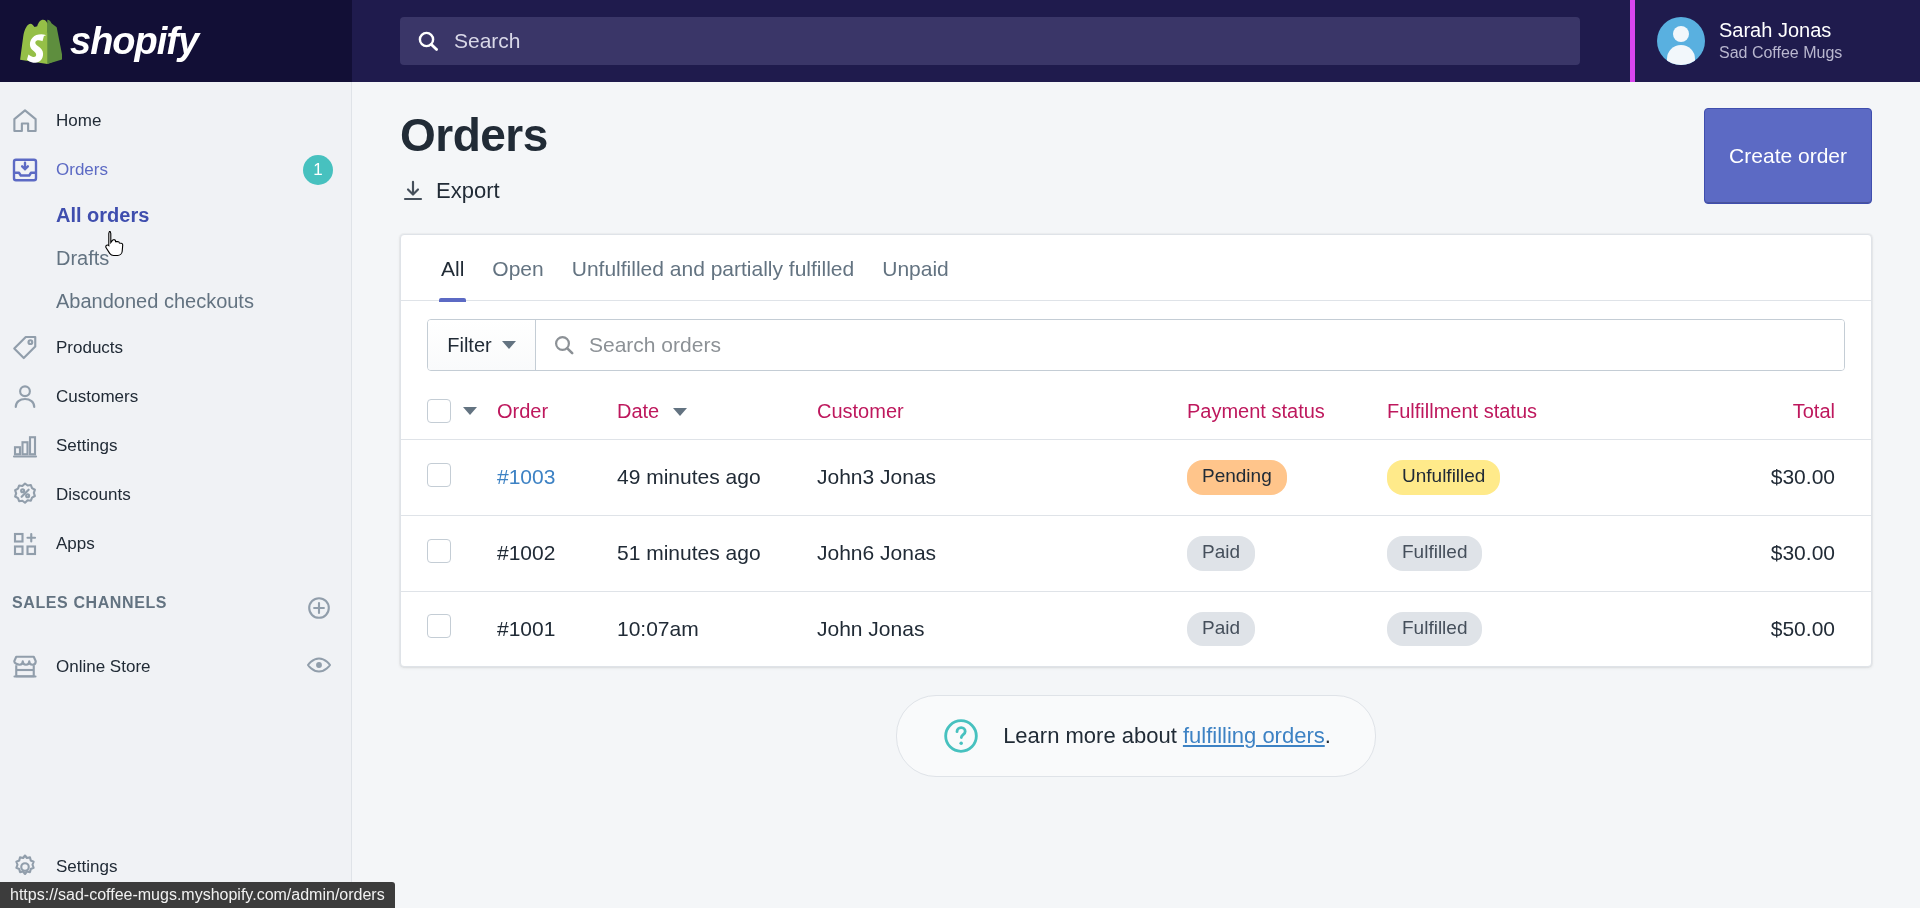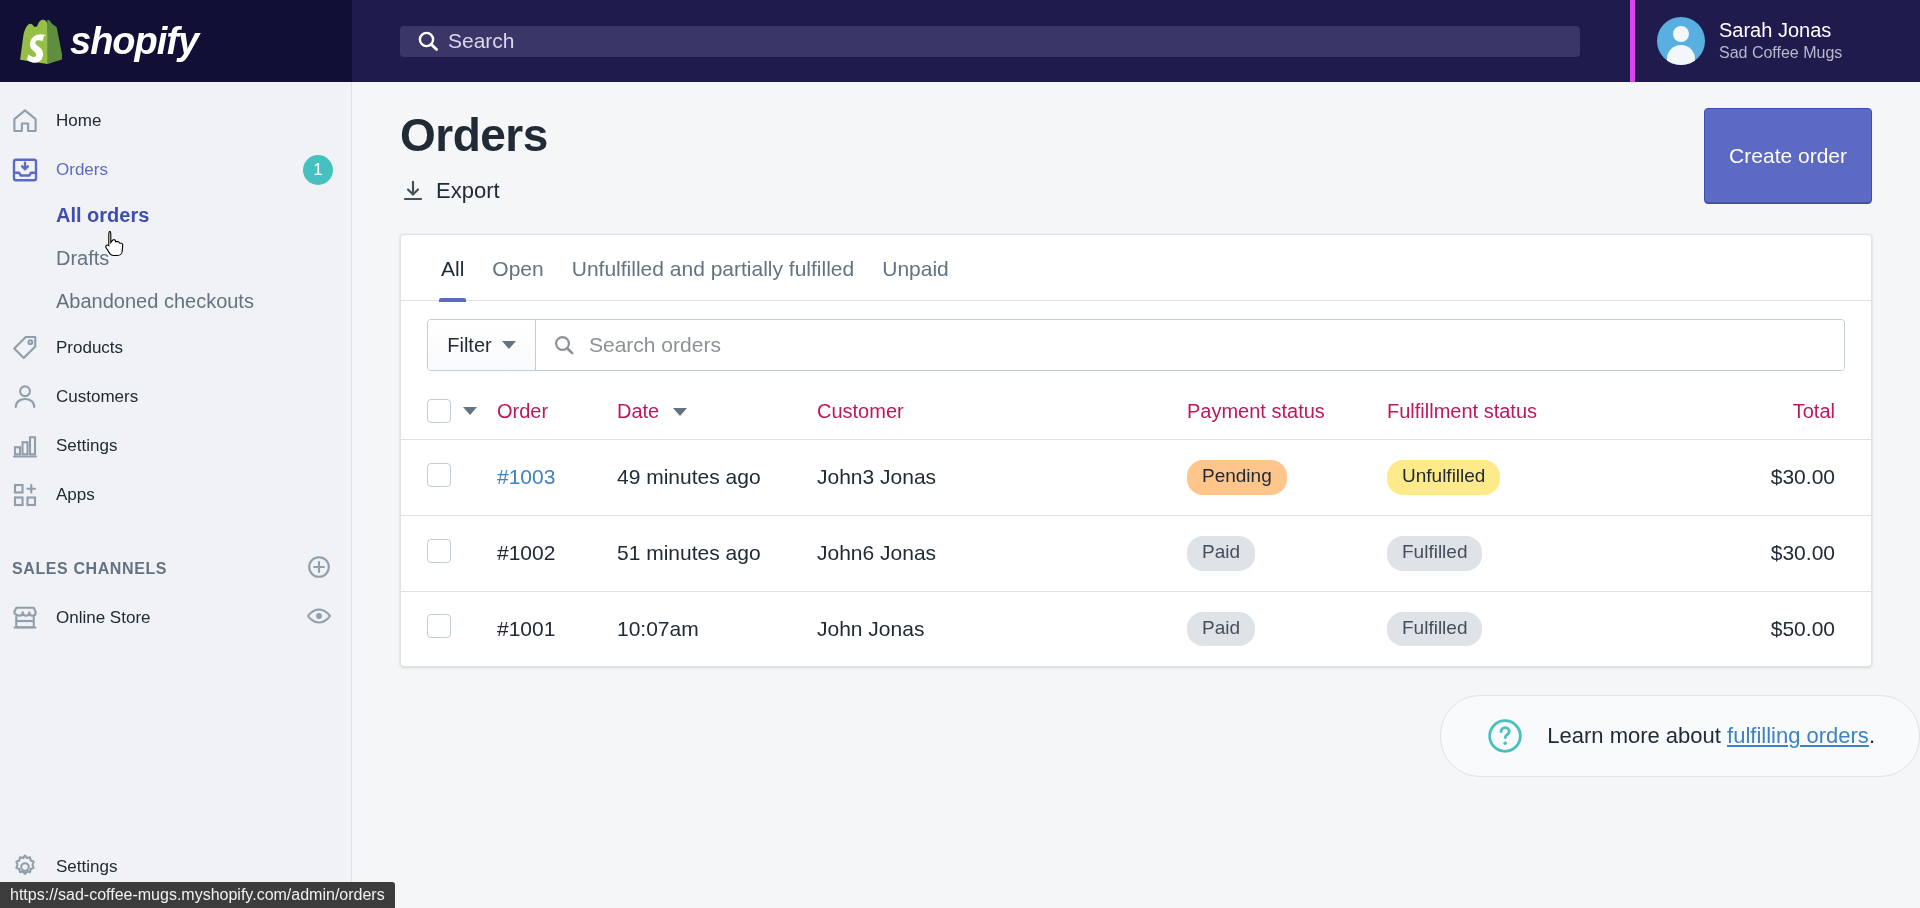--- a/index.html
+++ b/index.html
@@ -23,23 +23,23 @@
     display: flex; align-items: center; padding-left: 20px;
     background: #120f36;
   }
   .logo-bag { width: 42px; height: 46px; flex: 0 0 auto; }
   .logo-word {
     color: #ffffff; font-size: 38px; font-weight: bold;
     font-style: italic; letter-spacing: -1px; margin-left: 8px;
   }
   .search-wrap { flex: 1; display: flex; align-items: center; padding: 0 48px 0 48px; }
   .search-box {
-    width: 1180px; height: 31px; background: #3a3668;
+    width: 1180px; height: 48px; background: #3a3668;
     border-radius: 4px; display: flex; align-items: center;
-    padding: 0 16px; gap: 8px;
+    padding: 0 16px; gap: 14px;
   }
   .search-box .ph { color: #d9d8e8; font-size: 21px; }
   .profile {
     width: 290px; height: 82px; flex: 0 0 auto;
     display: flex; align-items: center; gap: 14px;
     padding-left: 22px; border-left: 5px solid #d946ef;
   }
   .avatar {
     width: 48px; height: 48px; border-radius: 50%;
     background: #59b0e0; position: relative; overflow: hidden;
@@ -75,21 +75,21 @@
     margin-left: auto; width: 30px; height: 30px; border-radius: 50%;
     background: #47c1bf; color: #fff; font-size: 17px;
     display: flex; align-items: center; justify-content: center;
   }
   .sub-item {
     height: 43px; display: flex; align-items: center;
     padding-left: 56px; font-size: 20px; color: #637381;
   }
   .sub-item.current { color: #3f4eae; font-weight: bold; }
   .section-head {
-    display: flex; align-items: center; height: 48px;
+    display: flex; height: 48px;
     padding: 0 18px 0 12px; margin-top: 26px;
   }
   .section-title {
     font-size: 16px; font-weight: bold; color: #637381;
     letter-spacing: 0.6px;
   }
   .section-action { margin-left: auto; }
   .settings-row {
     position: absolute; bottom: 24px; left: 0; width: 100%;
     display: flex; align-items: center; padding-left: 8px; gap: 14px;
@@ -165,21 +165,21 @@
   .pill {
     display: inline-block; padding: 5px 15px 7px 15px; border-radius: 16px;
     font-size: 19px; line-height: 1.2;
   }
   .pill-pending { background: #ffc58b; color: #212b36; }
   .pill-paid { background: #dfe3e8; color: #454f5b; }
   .pill-unfulfilled { background: #ffea8a; color: #212b36; }
   .pill-fulfilled { background: #dfe3e8; color: #454f5b; }
   .total-cell { text-align: right; padding-right: 36px !important; }
 
-  .footer-help { display: flex; justify-content: flex-end; margin-top: 28px; }
+  .footer-help { display: flex; justify-content: center; margin-top: 28px; }
   .help-card {
     border: 1px solid #dfe3e8; border-radius: 40px; background: #f9fafb;
     padding: 20px 44px; display: flex; align-items: center; gap: 22px;
   }
   .help-text { font-size: 22px; color: #212b36; }
   .help-link { color: #3d82c4; }
 
   
   .statusbar {
     position: absolute; left: 0; bottom: 0; height: 26px;
@@ -279,20 +279,31 @@
           <svg width="30" height="30" viewBox="0 0 24 24" fill="none" stroke="#919eab" stroke-width="1.7">
             <rect x="4" y="13" width="4" height="5.6"></rect>
             <rect x="10" y="9" width="4" height="9.6"></rect>
             <rect x="16" y="5" width="4" height="13.6"></rect>
             <line x1="3.2" y1="20.4" x2="20.8" y2="20.4" stroke-linecap="round"></line>
           </svg>
         </span>
         <span class="nav-label">Settings</span>
       </div>
 
+      <div class="nav-item">
+        <span class="nav-icon">
+          <svg width="30" height="30" viewBox="0 0 24 24" fill="none" stroke="#919eab" stroke-width="1.7">
+            <path d="M12 2.8l2.1 1.6 2.6-.4.9 2.5 2.3 1.3-.8 2.5.8 2.5-2.3 1.3-.9 2.5-2.6-.4L12 18.2l-2.1-1.6-2.6.4-.9-2.5-2.3-1.3.8-2.5-.8-2.5 2.3-1.3.9-2.5 2.6.4z" stroke-linejoin="round"></path>
+            <circle cx="10.1" cy="8.6" r="1.2"></circle>
+            <circle cx="14.1" cy="12.6" r="1.2"></circle>
+            <line x1="14.9" y1="7.8" x2="9.3" y2="13.4" stroke-linecap="round"></line>
+          </svg>
+        </span>
+        <span class="nav-label">Discounts</span>
+      </div>
 
       <div class="nav-item">
         <span class="nav-icon">
           <svg width="30" height="30" viewBox="0 0 24 24" fill="none" stroke="#919eab" stroke-width="1.7">
             <rect x="4" y="4" width="6" height="6"></rect>
             <rect x="4" y="14" width="6" height="6"></rect>
             <rect x="14" y="14" width="6" height="6"></rect>
             <line x1="17" y1="4" x2="17" y2="10" stroke-linecap="round"></line>
             <line x1="14" y1="7" x2="20" y2="7" stroke-linecap="round"></line>
           </svg>

